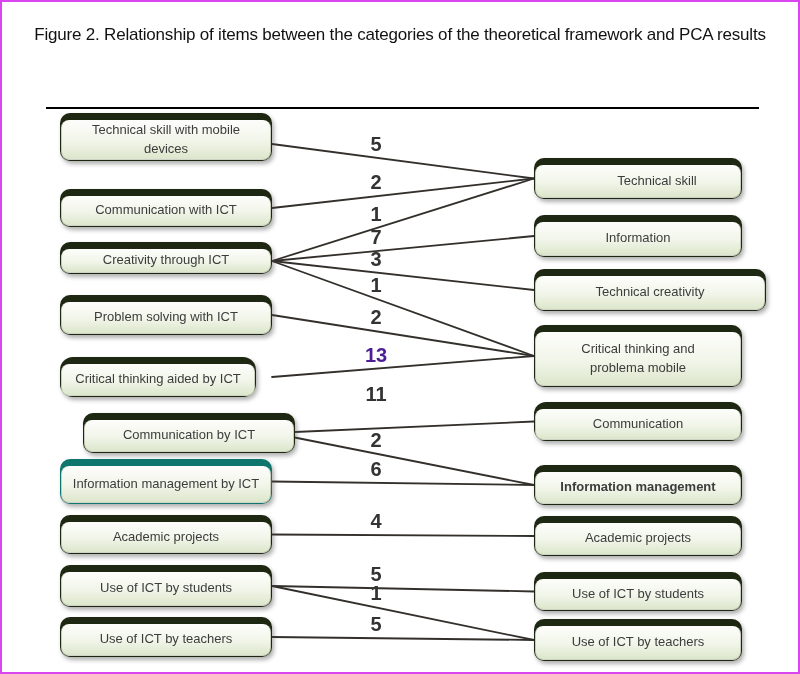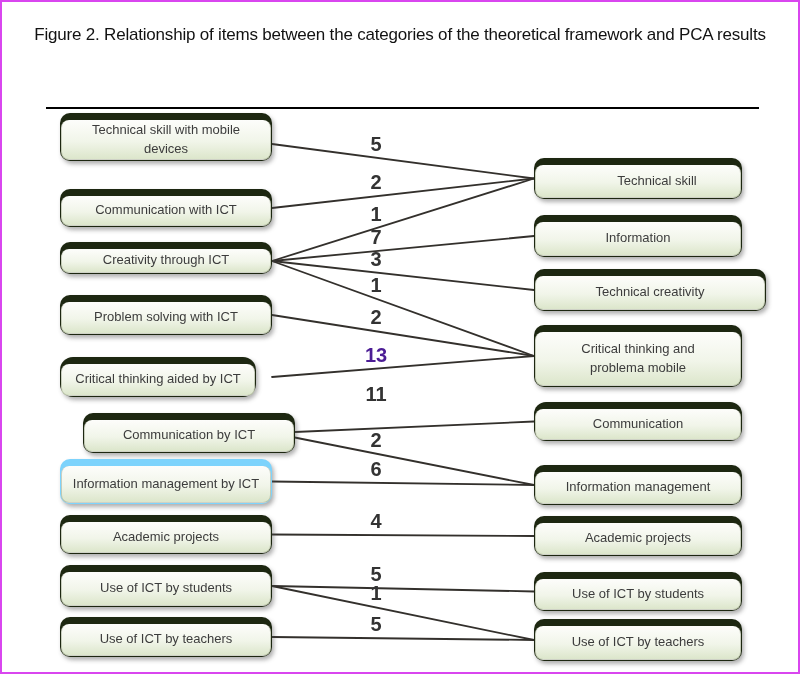--- a/index.html
+++ b/index.html
@@ -126,21 +126,21 @@
       <div class="node" style="left: 58px; top: 355px; width: 196px; height: 40px; background: rgb(29, 39, 17); border-radius: 13px;">
         <div class="node-body" style="background: linear-gradient(rgb(253, 253, 251) 0%, rgb(241, 245, 233) 55%, rgb(220, 230, 203) 100%); color: rgb(60, 60, 60);">
           <span>Critical thinking aided by ICT</span>
         </div>
       </div>
       <div class="node" style="left: 58px; top: 411px; width: 212px; height: 40px; background: rgb(29, 39, 17); margin-left: 23px;">
         <div class="node-body" style="background: linear-gradient(rgb(253, 253, 251) 0%, rgb(241, 245, 233) 55%, rgb(220, 230, 203) 100%); color: rgb(60, 60, 60);">
           <span>Communication by ICT</span>
         </div>
       </div>
-      <div class="node" style="left: 58px; top: 457px; width: 212px; height: 45px; background: #7dd3fc;">
+      <div class="node" style="left: 58px; top: 457px; width: 212px; height: 45px; background: #0f766e;">
         <div class="node-body" style="background: linear-gradient(rgb(253, 253, 251) 0%, rgb(241, 245, 233) 55%, rgb(220, 230, 203) 100%); color: rgb(60, 60, 60);">
           <span>Information management by ICT</span>
         </div>
       </div>
       <div class="node" style="left: 58px; top: 513px; width: 212px; height: 39px; background: rgb(29, 39, 17);">
         <div class="node-body" style="background: linear-gradient(rgb(253, 253, 251) 0%, rgb(241, 245, 233) 55%, rgb(220, 230, 203) 100%); color: rgb(60, 60, 60);">
           <span>Academic projects</span>
         </div>
       </div>
       <div class="node" style="left: 58px; top: 563px; width: 212px; height: 42px; background: rgb(29, 39, 17);">
@@ -172,21 +172,21 @@
         <div class="node-body" style="background: linear-gradient(rgb(253, 253, 251) 0%, rgb(241, 245, 233) 55%, rgb(220, 230, 203) 100%); color: rgb(60, 60, 60);">
           <span>Critical thinking and
 problema mobile</span>
         </div>
       </div>
       <div class="node" style="left: 532px; top: 400px; width: 208px; height: 39px; background: rgb(29, 39, 17); border-radius: 12px;">
         <div class="node-body" style="background: linear-gradient(rgb(253, 253, 251) 0%, rgb(241, 245, 233) 55%, rgb(220, 230, 203) 100%); color: rgb(60, 60, 60);">
           <span>Communication</span>
         </div>
       </div>
-      <div class="node" style="left: 532px; top: 463px; width: 208px; height: 40px; background: rgb(29, 39, 17);">
+      <div class="node" style="left: 532px; top: 463px; width: 208px; height: 40px; background: rgb(29, 39, 17); font-weight: bold;">
         <div class="node-body" style="background: linear-gradient(rgb(253, 253, 251) 0%, rgb(241, 245, 233) 55%, rgb(220, 230, 203) 100%); color: rgb(60, 60, 60);">
           <span>Information management</span>
         </div>
       </div>
       <div class="node" style="left: 532px; top: 514px; width: 208px; height: 40px; background: rgb(29, 39, 17);">
         <div class="node-body" style="background: linear-gradient(rgb(253, 253, 251) 0%, rgb(241, 245, 233) 55%, rgb(220, 230, 203) 100%); color: rgb(60, 60, 60);">
           <span>Academic projects</span>
         </div>
       </div>
       <div class="node" style="left: 532px; top: 570px; width: 208px; height: 39px; background: rgb(29, 39, 17);">

